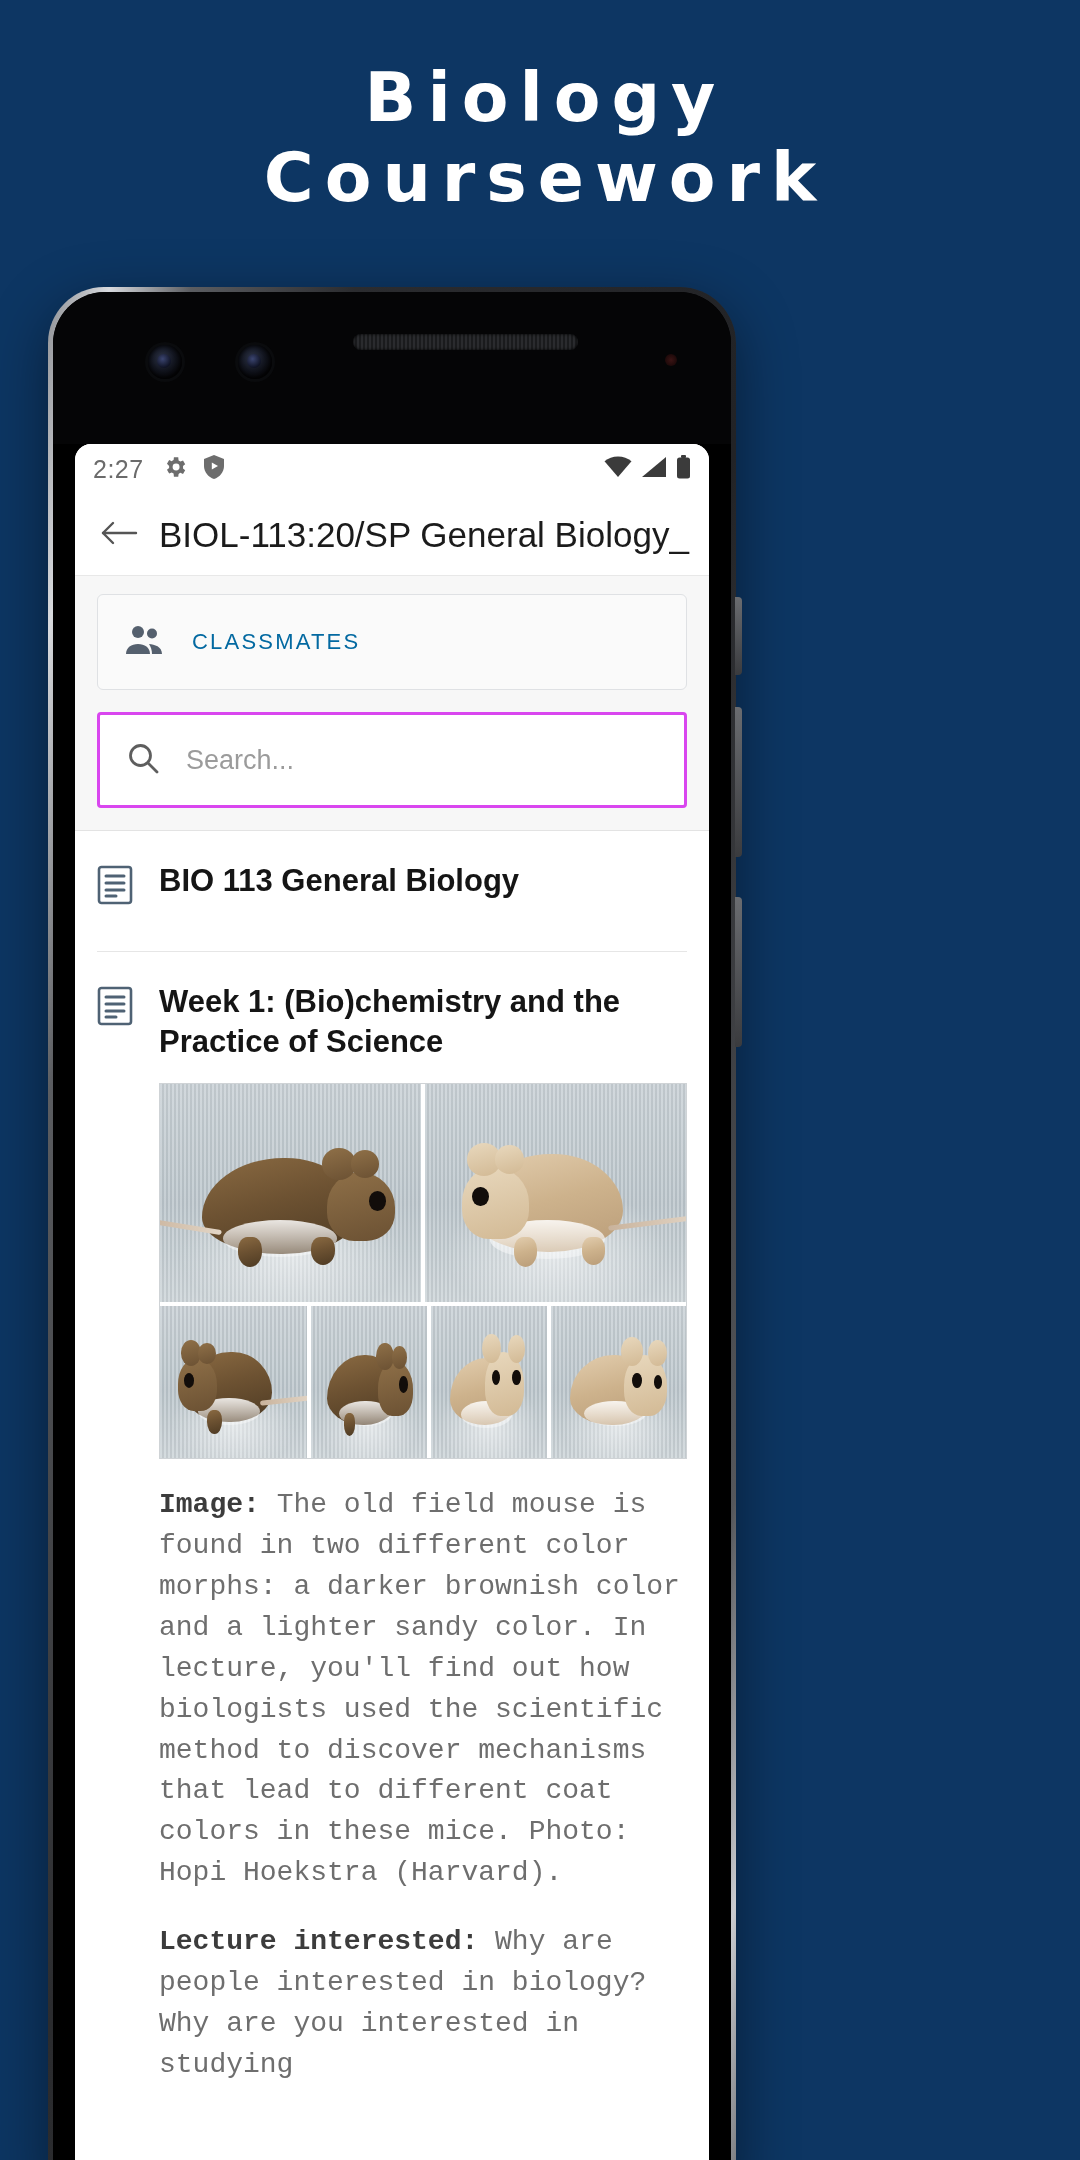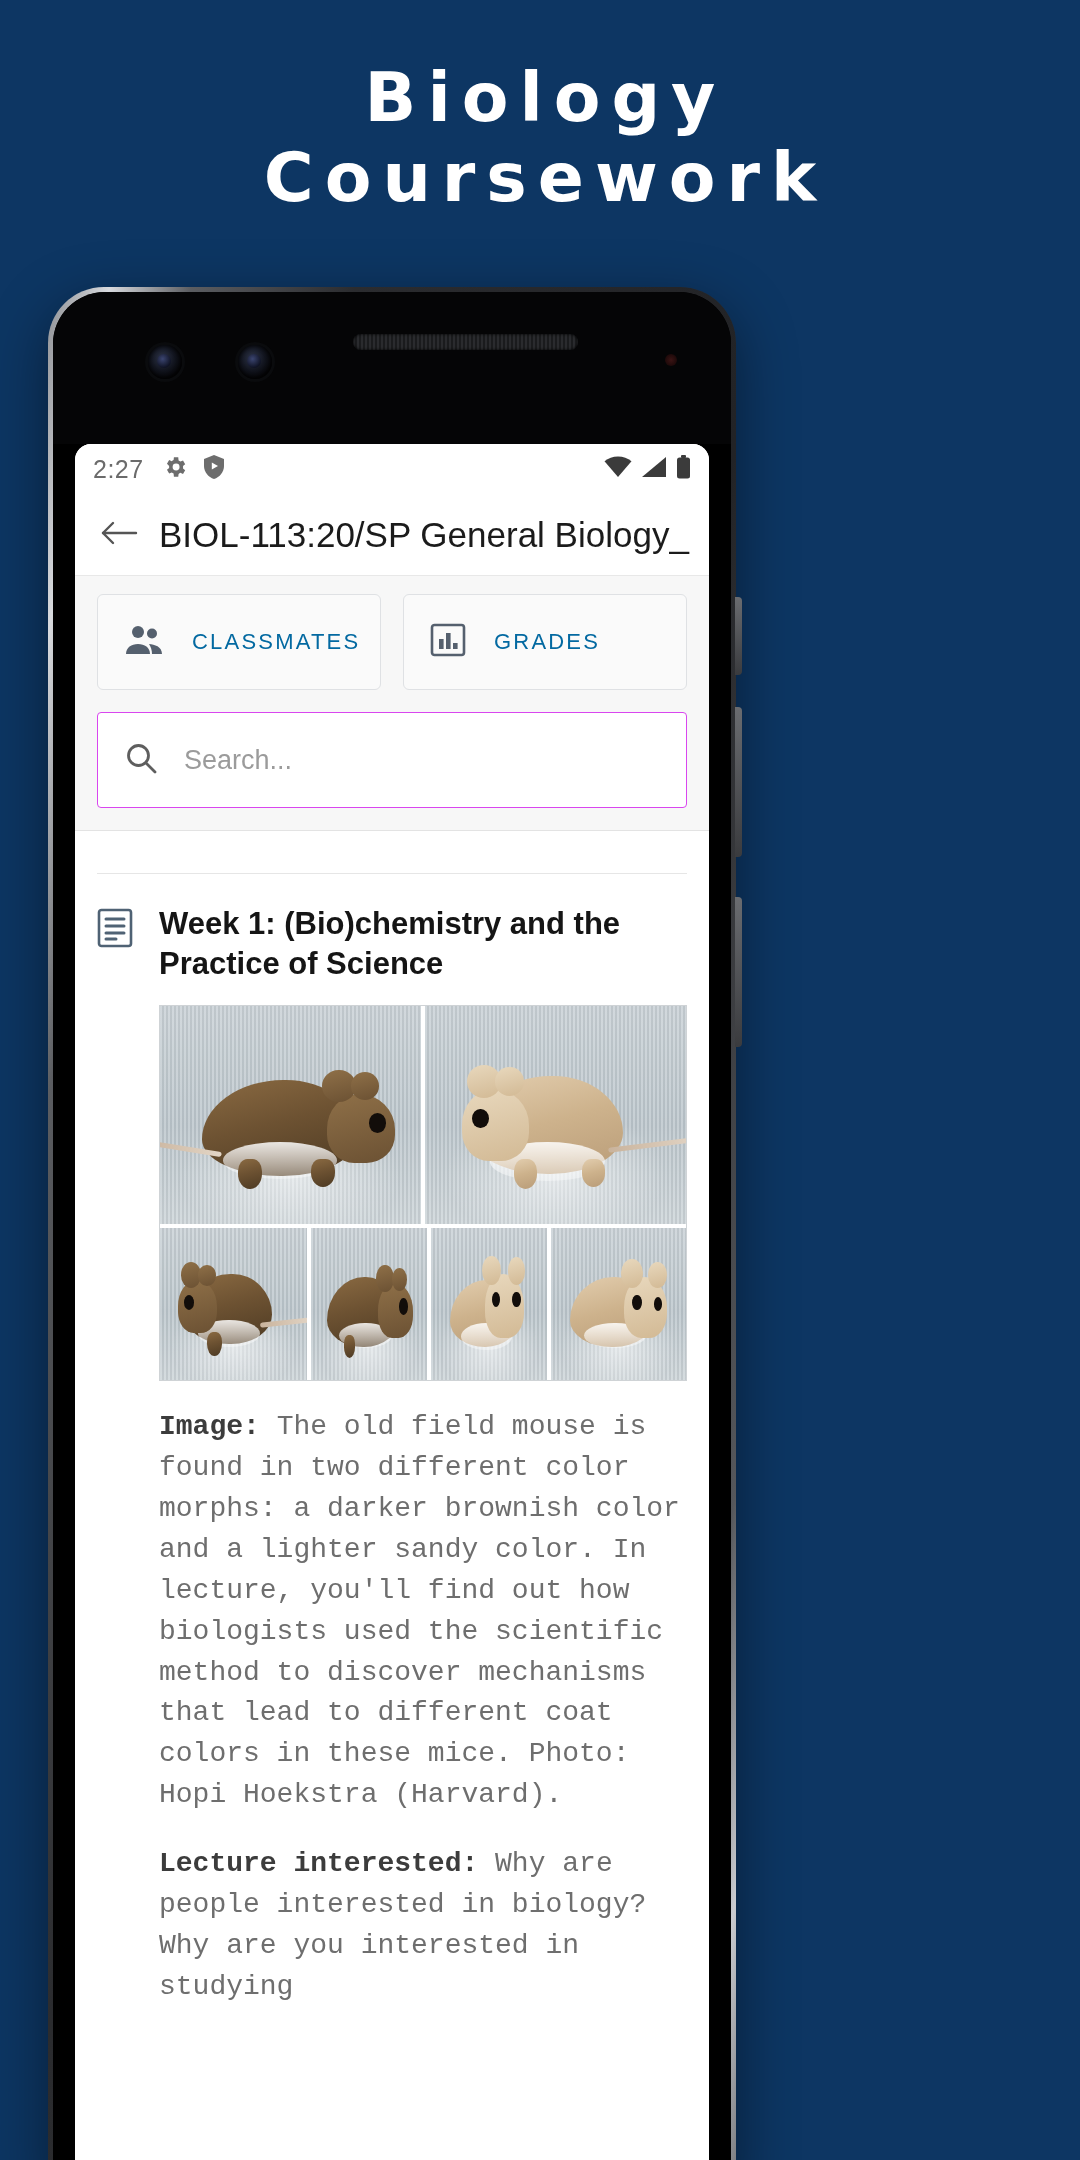--- a/index.html
+++ b/index.html
@@ -164,21 +164,21 @@
   }
   .chip-label {
     font-size:22px;
     color:#0369a1;
     letter-spacing:2.2px;
   }
   .searchbar {
     margin-top:22px;
     height:96px;
     background:#ffffff;
-    border:1px solid #d946ef;
+    border:3px solid #d946ef;
     border-radius:4px;
     display:flex;
     align-items:center;
     padding:0 26px;
     gap:26px;
   }
   .search-input {
     border:none;
     outline:none;
     font-size:27px;
@@ -370,48 +370,49 @@
             <span class="ico">
               <svg width="40" height="32" viewBox="0 0 40 32" fill="#55606e">
                 <circle cx="14" cy="8" r="6"></circle>
                 <circle cx="28" cy="9.5" r="5"></circle>
                 <path d="M2 30c0-6.6 5.4-10 12-10s12 3.4 12 10z"></path>
                 <path d="M25 20c5.5.4 13 2.6 13 10H28c0-4-1.2-7.3-3-10z"></path>
               </svg>
             </span>
             <span class="chip-label">CLASSMATES</span>
           </div>
-          <div class="chip">
-            <span class="ico">
-              <svg width="36" height="34" viewBox="0 0 36 34" fill="none" stroke="#55606e" stroke-width="2.6">
-                <rect x="2" y="2" width="32" height="30" rx="2.5"></rect>
-                <g fill="#55606e" stroke="none">
-                  <rect x="9" y="16" width="4.6" height="10"></rect>
-                  <rect x="16" y="10" width="4.6" height="16"></rect>
-                  <rect x="23" y="20" width="4.6" height="6"></rect>
-                </g>
-              </svg>
-            </span>
-            <span class="chip-label">GRADES</span>
-          </div>
         </div>
 
         <div class="searchbar">
           <span class="ico">
             <svg width="34" height="34" viewBox="0 0 34 34" fill="none" stroke="#5e5e5e" stroke-width="2.8" stroke-linecap="round">
               <circle cx="14.5" cy="14.5" r="10"></circle>
               <path d="M22 22l9 9"></path>
             </svg>
           </span>
           <input class="search-input" type="text" placeholder="Search..." style="">
         </div>
       </div>
 
       <div class="list">
 
+        <div class="list-item">
+          <span class="item-icon">
+            <svg width="36" height="40" viewBox="0 0 36 40" fill="none" stroke="#4f6274" stroke-width="2.6">
+              <rect x="2" y="2" width="32" height="36" rx="2.5"></rect>
+              <g stroke="#4f6274" stroke-width="3" stroke-linecap="round">
+                <path d="M9 11h18"></path>
+                  <path d="M9 18h18"></path>
+                  <path d="M9 25h18"></path>
+                  <path d="M9 31h10"></path>
+              </g>
+            </svg>
+          </span>
+          <span class="item-title">BIO 113 General Biology</span>
+        </div>
 
         <div class="divider"></div>
 
         <div class="list-item">
           <span class="item-icon">
             <svg width="36" height="40" viewBox="0 0 36 40" fill="none" stroke="#4f6274" stroke-width="2.6">
               <rect x="2" y="2" width="32" height="36" rx="2.5"></rect>
               <g stroke="#4f6274" stroke-width="3" stroke-linecap="round">
                 <path d="M9 11h18"></path>
                   <path d="M9 18h18"></path>

